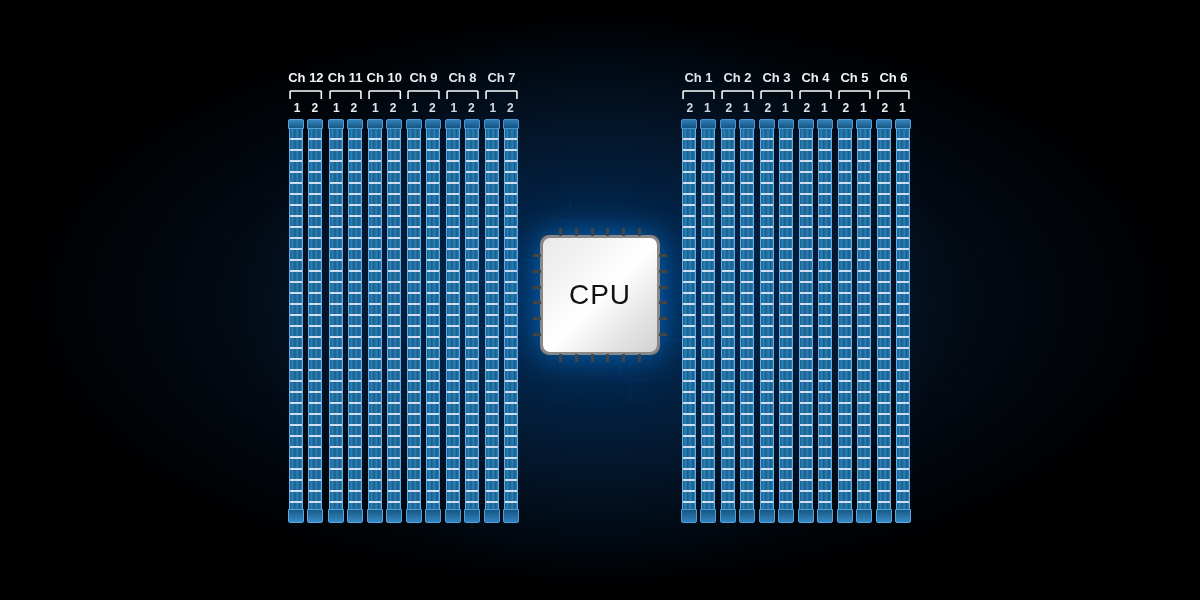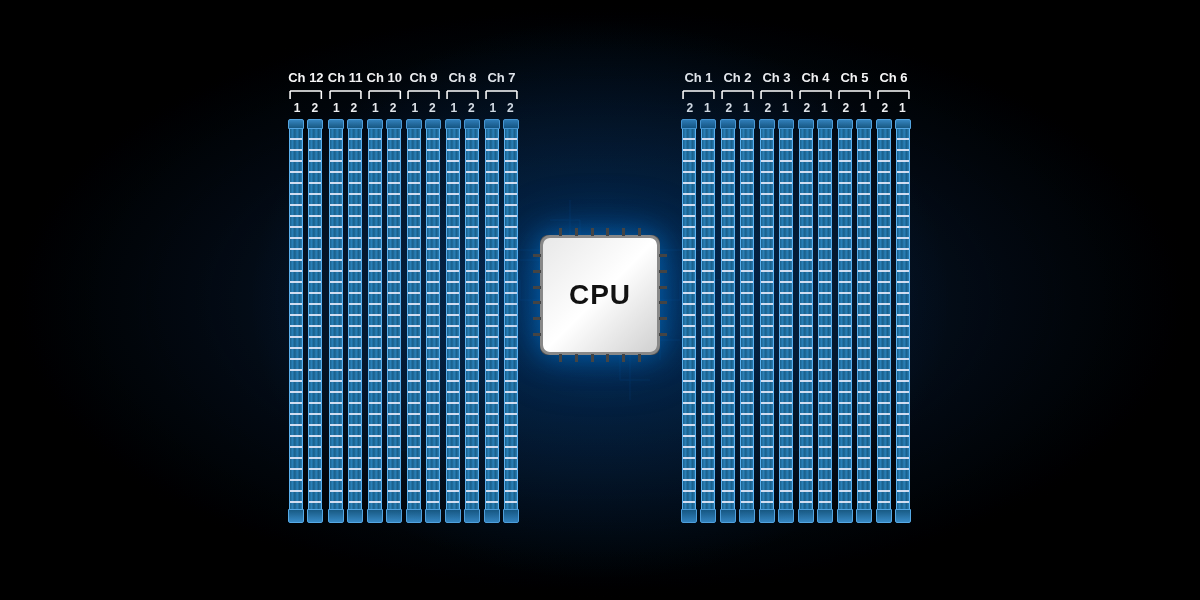--- a/index.html
+++ b/index.html
@@ -140,21 +140,21 @@
       background: #444;
     }
     .pin-v {
       width: 3px;
       height: 8px;
       background: #444;
     }
 
     #cpu-text {
       font-size: 28px;
-      font-weight: 700;
+      font-weight: 400;
       color: #111;
       letter-spacing: 1px;
       z-index: 1;
     }
 
     
     #content-row {
       display: flex;
       flex-direction: row;
       align-items: flex-start;

